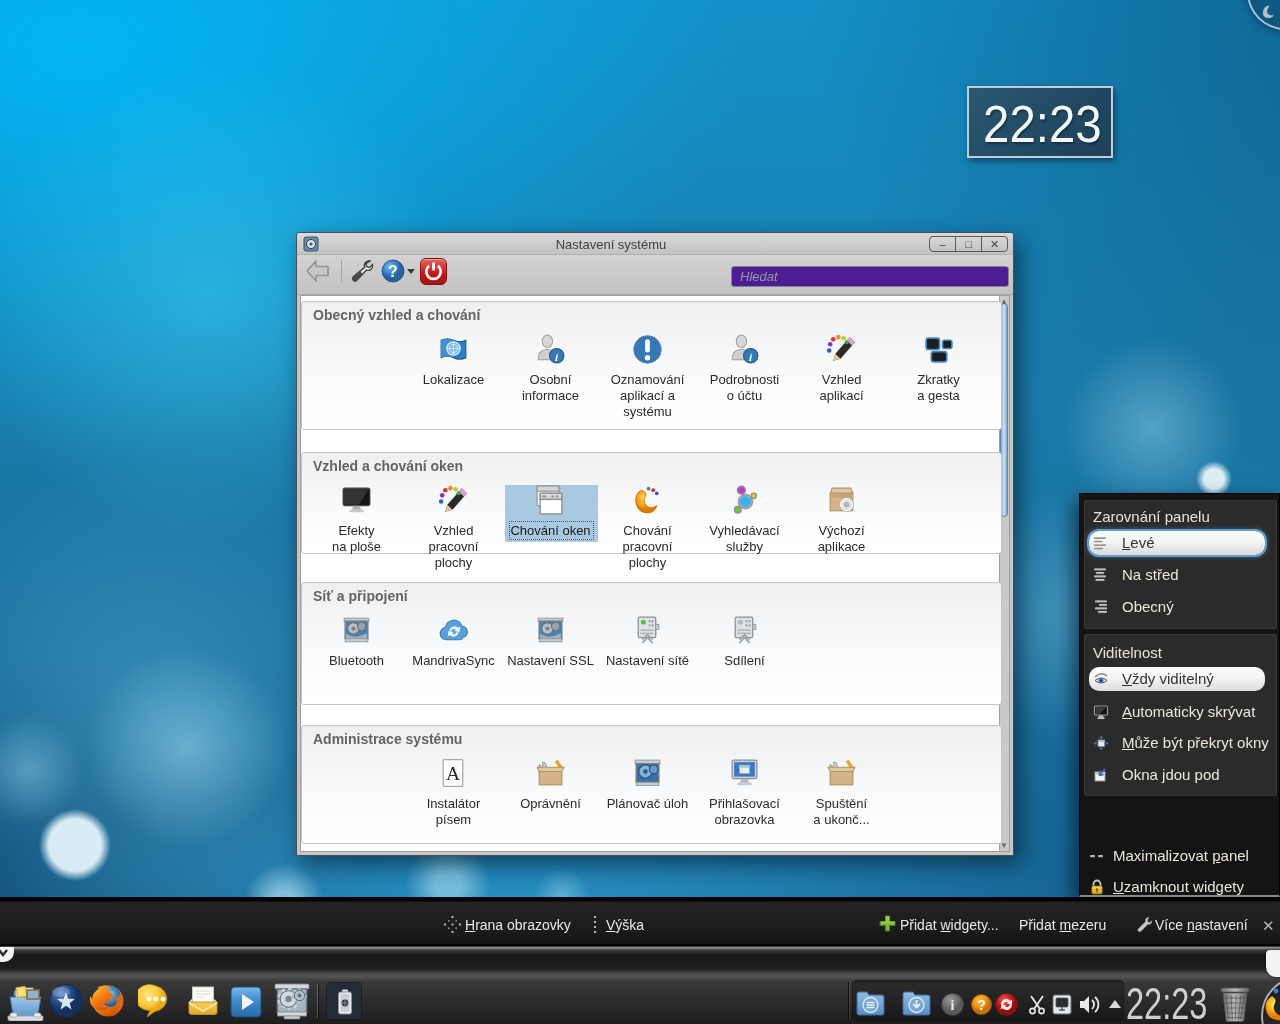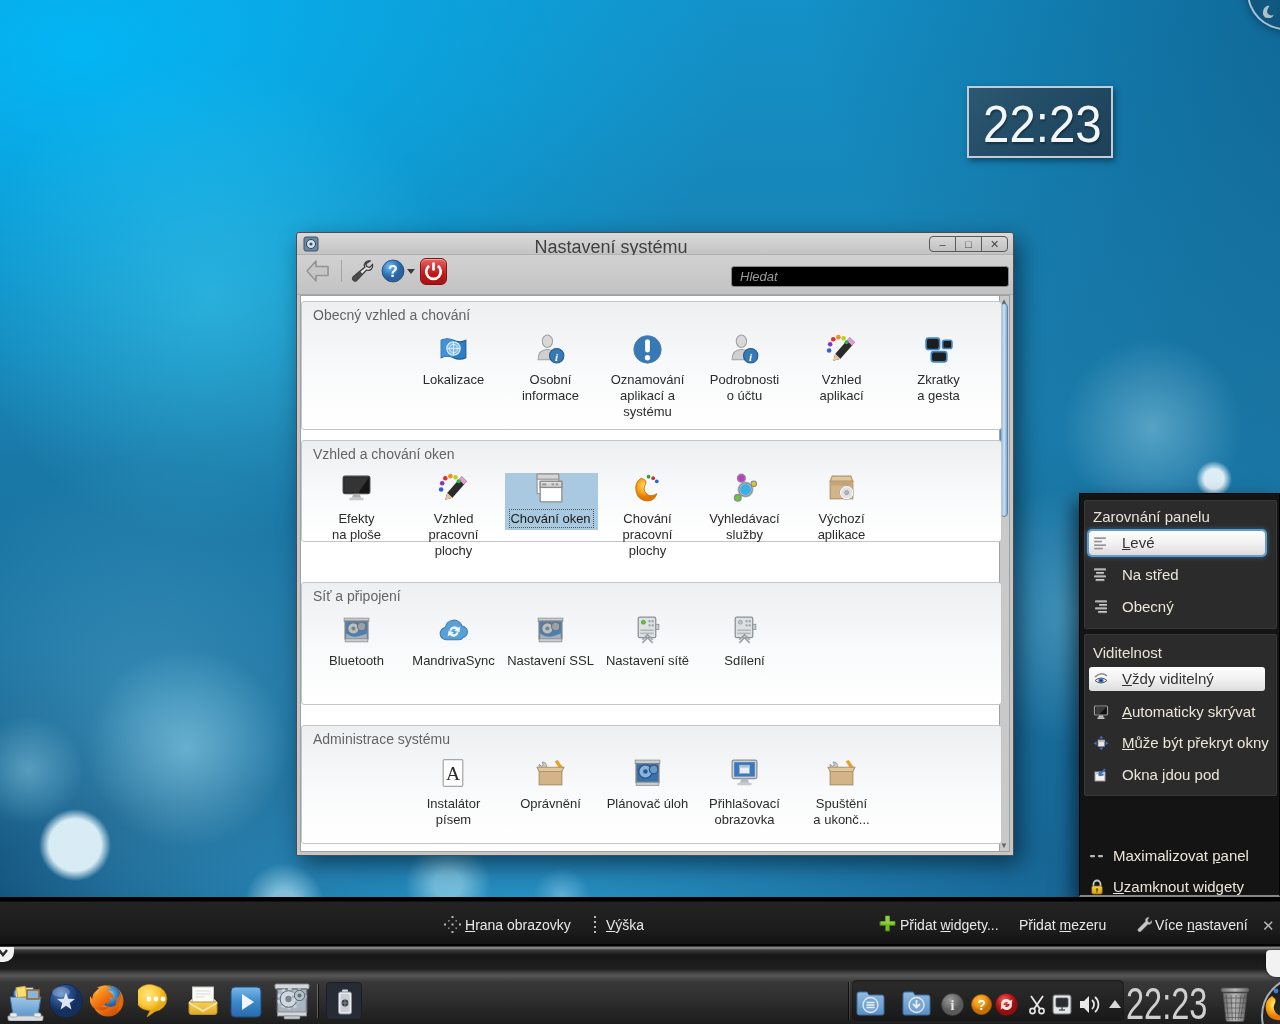--- a/index.html
+++ b/index.html
@@ -36,58 +36,58 @@
 #clockw span { position:absolute; left:-1px; top:7px; font-size:51px; color:#f3f7f9; display:inline-block;
  transform:scaleX(0.93); transform-origin:0 0; letter-spacing:0px; width:160px; text-align:center;
  text-shadow:1px 2px 2px rgba(10,30,45,0.55); }
 
 
 #win { position:absolute; left:296px; top:232px; width:718px; height:624px;
  background:#c6c6c6; border:1px solid #4a4e52; border-radius:3px 3px 0 0;
  box-shadow:6px 8px 22px rgba(0,15,30,0.55); }
 #titlebar { position:absolute; left:0; top:0; right:0; height:22px;
  background:linear-gradient(#dadada, #c3c3c3); border-radius:3px 3px 0 0; border-bottom:1px solid #b0b0b0;}
-#titlebar .ttl { position:absolute; left:0; right:88px; text-align:center; top:4px; font-size:18px; color:#404040; }
+#titlebar .ttl { position:absolute; left:0; right:88px; text-align:center; top:4px; font-size:13px; color:#404040; }
 #appicon { position:absolute; left:6px; top:3px; width:16px; height:16px; }
 .wbtns { position:absolute; right:5px; top:3px; }
 .wbtn { display:inline-block; width:27px; height:16px; border:1px solid #5a5a5a; background:linear-gradient(#d8d8d8,#c2c2c2);
  margin-left:-1px; text-align:center; font-size:11px; line-height:14px; color:#444; vertical-align:top; }
 .wbtn.l { border-radius:4px 0 0 4px; } .wbtn.m { border-radius:0; } .wbtn.r { border-radius:0 4px 4px 0; }
 #toolbar { position:absolute; left:0; top:22px; right:0; height:40px;
  background:linear-gradient(#d2d2d2, #c2c2c2); border-bottom:1px solid #a8a8a8; }
-#search { position:absolute; right:4px; top:33px; width:278px; height:21px; background:#000000;
+#search { position:absolute; right:4px; top:33px; width:278px; height:21px; background:#4c1d95;
  border:1px solid #888; border-radius:3px; font-style:italic; font-size:13px; color:#9a9a9a;
  padding:2px 0 0 8px; }
 #viewport { position:absolute; left:3px; top:62px; right:13px; bottom:3px; background:#fff;
  border:1px solid #9ba1a5; }
 
 #sbar { position:absolute; right:3px; top:62px; bottom:3px; width:10px; background:#c9c9c9; border:1px solid #9ba1a5; border-left:none;}
 #sbar .arr { position:absolute; left:0; width:8px; text-align:center; font-size:8px; color:#666; }
 #sthumb { position:absolute; left:0px; top:7px; width:8px; height:214px; border-radius:4px;
  background:linear-gradient(90deg,#7fa9cf,#cfe3f4 50%,#7fa9cf); border:1px solid #5e87ad; }
 
 
 .sec { position:absolute; left:4px; width:701px; border:1px solid #c3c5c7; border-radius:3px;
  background:linear-gradient(#edeff0, #f9fafb 55%, #ffffff); }
-.sec h3 { position:absolute; left:11px; top:5px; font-size:14px; color:#646464; font-weight:normal; }
+.sec h3 { position:absolute; left:11px; top:5px; font-size:14px; color:#646464; font-weight:bold; }
 .cell { position:absolute; width:97px; top:0; height:100%; }
 .ic { position:absolute; left:32px; top:31px; width:33px; height:33px; }
 .lbl { position:absolute; left:-20px; width:137px; top:70px; text-align:center; font-size:13px;
  line-height:16.2px; color:#2b2b2b; }
 #hilite { position:absolute; left:203px; top:32px; width:93px; height:57px; background:#a9c9e0; }
 #focusr { position:absolute; left:207px; top:68px; width:85px; height:19px; border:1px dotted #555; }
 
 
 #popup { position:absolute; left:1079px; top:493px; width:201px; height:404px; background:#141414;
  border:1px solid #000; border-bottom:2px solid #888; box-shadow:-6px 8px 18px rgba(0,10,20,0.6); }
 .grp { position:absolute; left:4px; width:193px; background:#2b2b2b; border:1px solid #383838; border-radius:2px; }
 .prow { position:absolute; left:9px; width:176px; height:24px; }
 .prow .pic { position:absolute; left:4px; top:4px; width:16px; height:16px;}
 .prow .ptx { position:absolute; left:33px; top:3px; font-size:15px; color:#ece6d8; white-space:nowrap;}
-.prow.sel { background:linear-gradient(#fdfdfd,#f2f2f2 50%,#dcdcdc); border-radius:3px; }
+.prow.sel { background:linear-gradient(#fdfdfd,#f2f2f2 50%,#dcdcdc); border-radius:10px; }
 .prow.sel .ptx { color:#333; }
 .prow.selglow { box-shadow:0 0 0 2px #5d9fd4, 0 0 5px 2px rgba(100,170,215,0.45); }
 .mrow { position:absolute; left:5px; width:190px; height:24px;margin-top:39px; }
 .mrow .pic { position:absolute; left:4px; top:4px; width:16px; height:16px; }
 .mrow .ptx { position:absolute; left:28px; top:3px; font-size:15px; color:#ece6d8; white-space:nowrap;}
 u { text-decoration:underline; }
 
 
 #editbar { position:absolute; left:0; top:897px; width:1280px; height:47px;
  background:linear-gradient(#000 0, #000 4px, #232323 5px, #1c1c1c 70%, #121212 100%); color:#e8e8e8; font-size:14px; }
@@ -218,21 +218,21 @@
         </div>
       <div class="cell" style="left:588px">
           <div class="ic"><svg viewBox="0 0 32 32">
               <rect x="4" y="5" width="13" height="11" rx="2.5" fill="#1d1d1d" stroke="#3f85c0" stroke-width="1.6"></rect>
               <rect x="20" y="7" width="9" height="8" rx="2" fill="#1d1d1d" stroke="#3f85c0" stroke-width="1.6"></rect>
               <rect x="9" y="18" width="15" height="10" rx="2.5" fill="#1d1d1d" stroke="#3f85c0" stroke-width="1.6"></rect>
             </svg></div>
           <div class="lbl">Zkratky<br>a gesta</div>
         </div>
     </div>
-    <div class="sec" id="sec2" style="top:207px; height:102px;">
+    <div class="sec" id="sec2" style="top:219px; height:102px;">
       <h3>Vzhled a chování oken</h3>
       <div id="hilite"></div>
         <div id="focusr"></div>
       <div class="cell" style="left:6px">
           <div class="ic"><svg viewBox="0 0 32 32">
               <rect x="3" y="4" width="26" height="17" rx="2" fill="#151515" stroke="#444" stroke-width="1"></rect>
               <path d="M4 5 h24 l-10 15 h-14 z" fill="#3a3a3a" opacity="0.85"></path>
               <path d="M13 21 h6 l1.5 4 h-9 z" fill="#b0b0b0"></path>
               <rect x="9" y="25" width="14" height="2.5" rx="1" fill="#c8c8c8"></rect>
             </svg></div>

